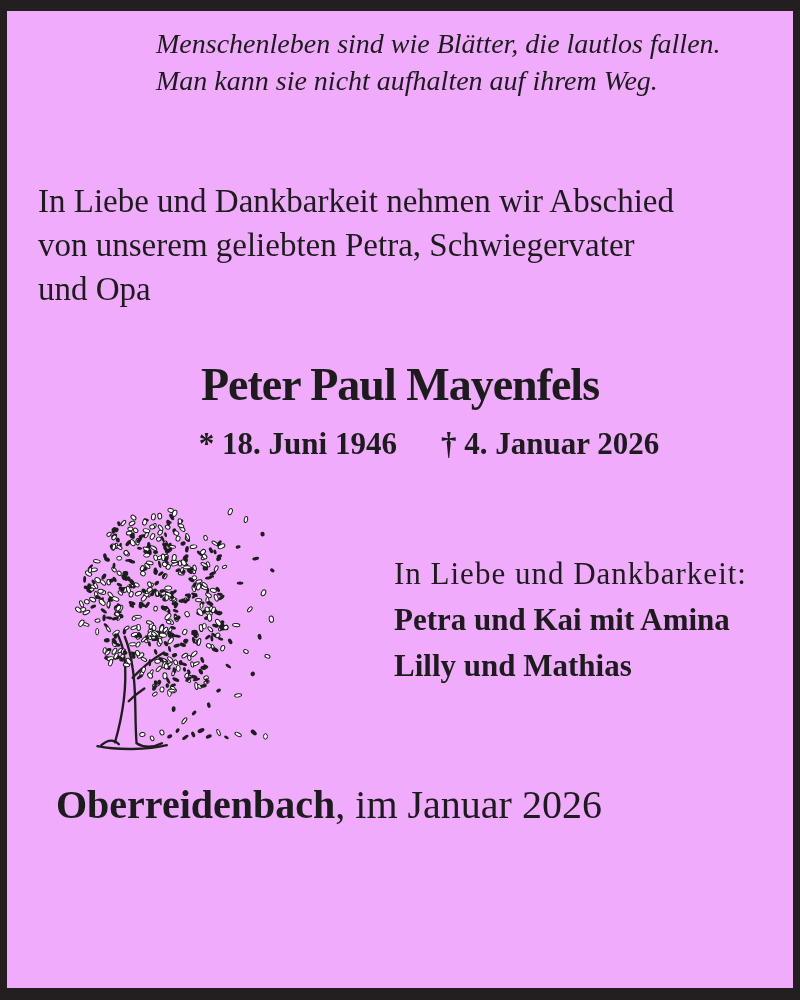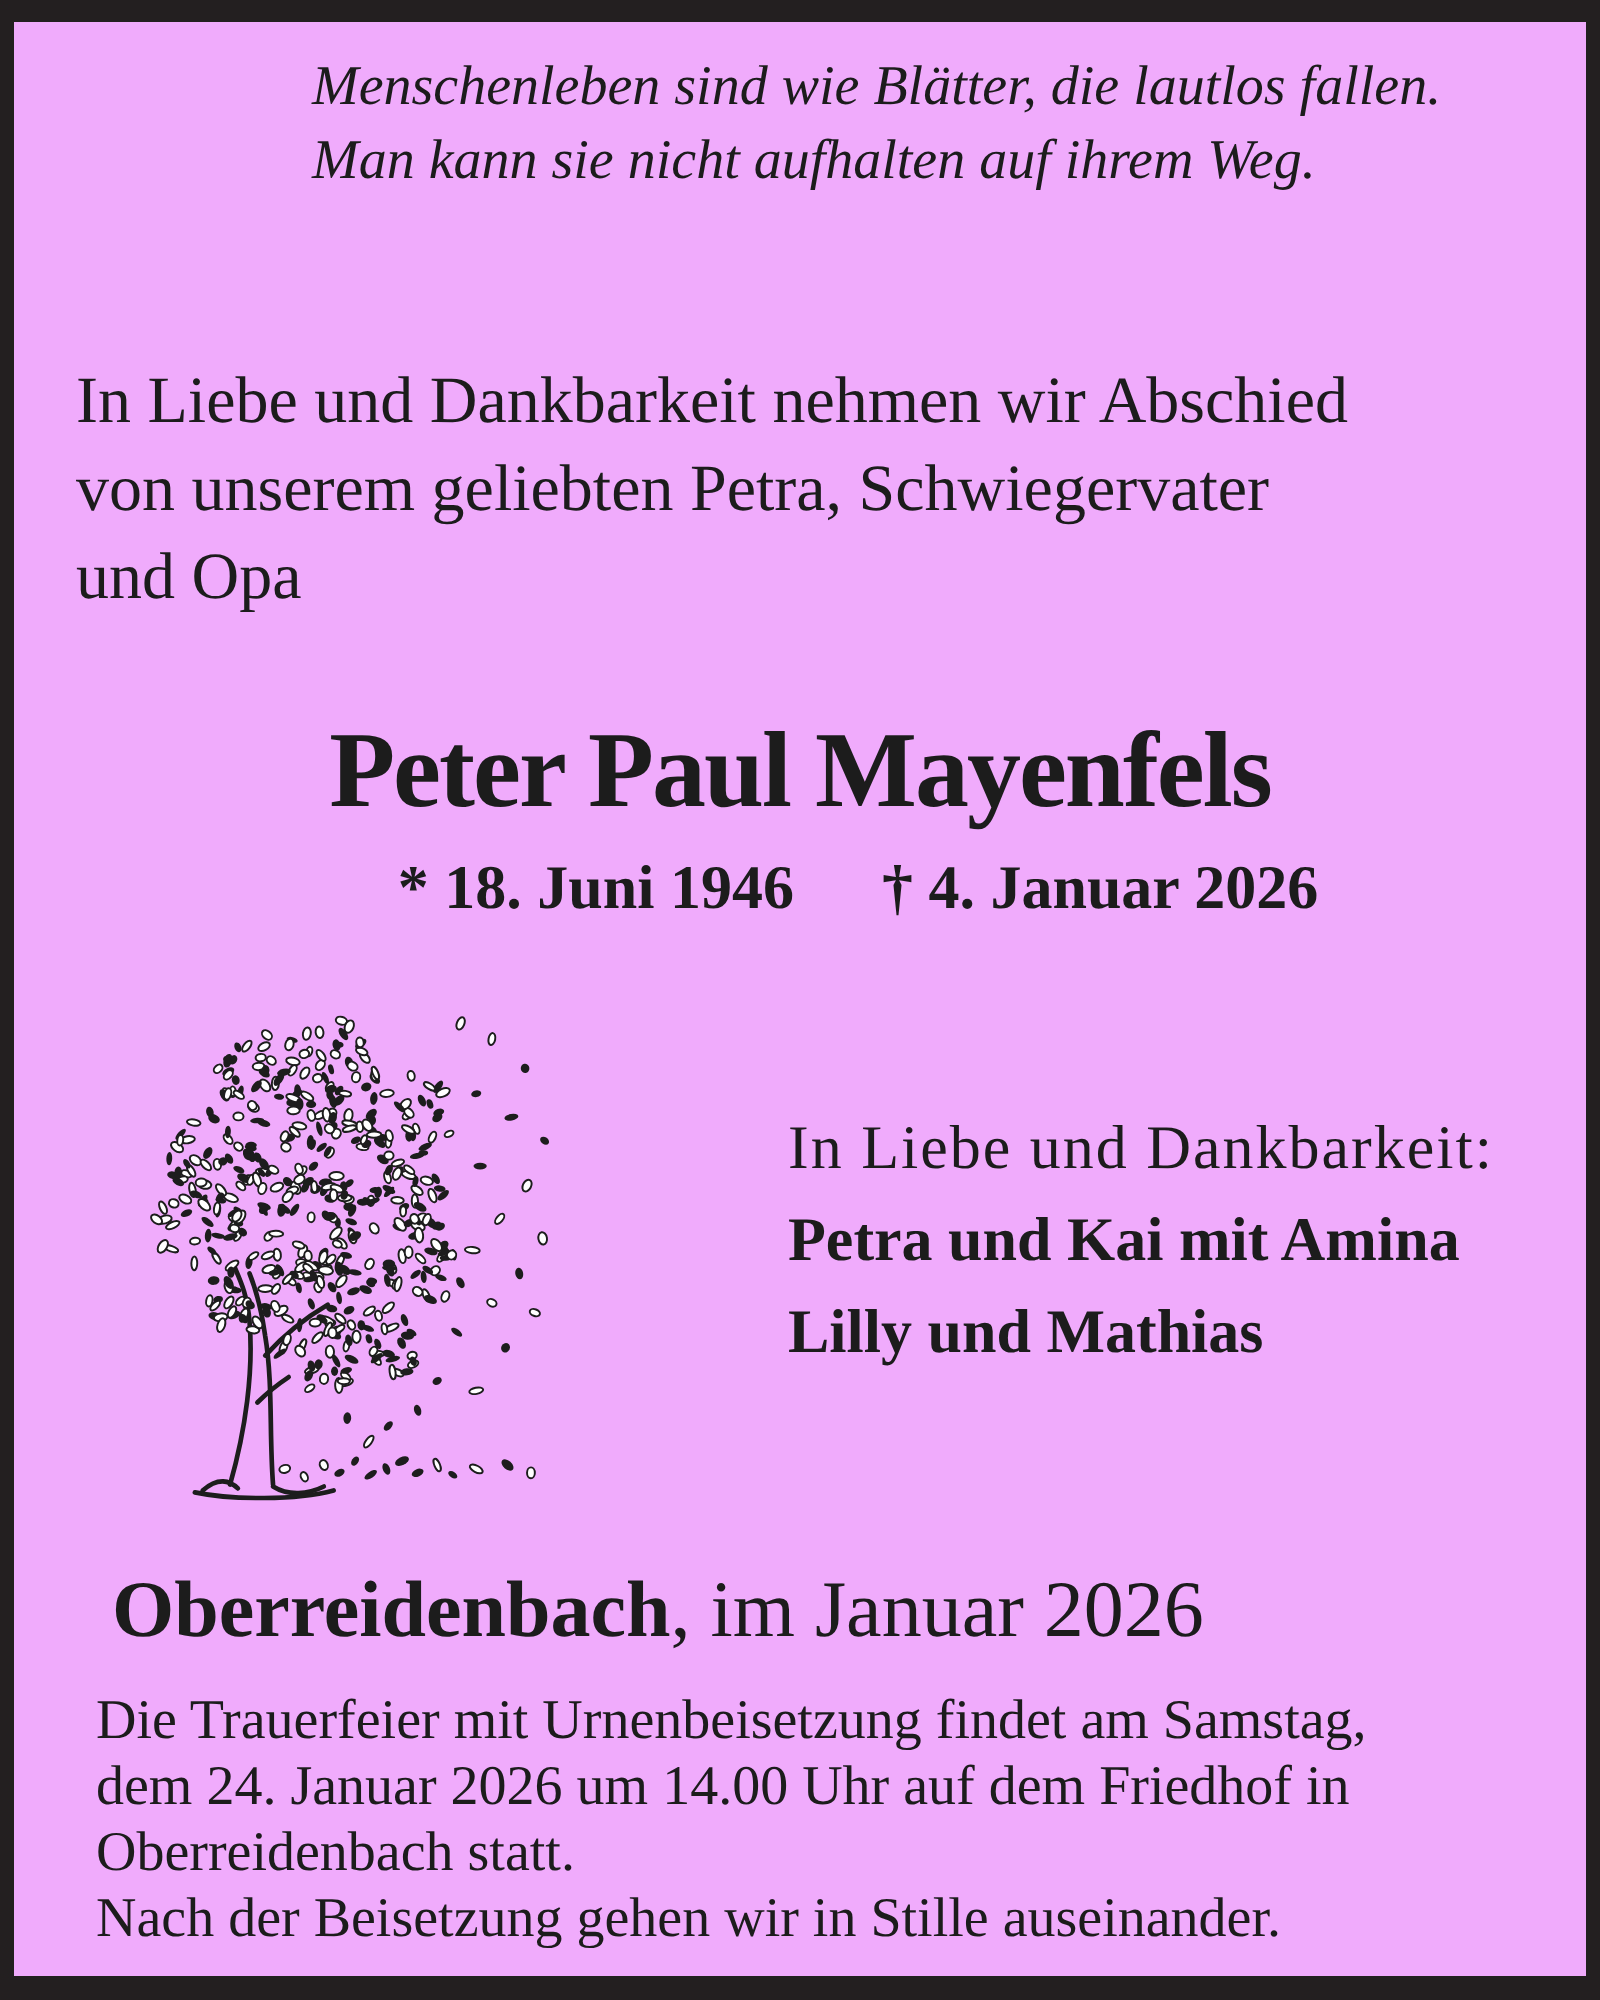--- a/index.html
+++ b/index.html
@@ -21,21 +21,21 @@
     font-style: italic; font-size: 28px; line-height: 37px;
     white-space: nowrap;
   }
   .intro {
     position: absolute; left: 31px; top: 168px;
     font-size: 33px; line-height: 44px; white-space: nowrap;
   }
   .name {
     position: absolute; left: 0; top: 338px; width: 100%;
     margin: 0; text-align: center;
-    font-size: 54px; line-height: 72px; font-weight: bold;
+    font-size: 46px; line-height: 72px; font-weight: bold;
     letter-spacing: -1px; white-space: nowrap;
   }
   .dates {
     position: absolute; left: 0; top: 416px; width: 100%;
     text-align: center; font-weight: bold;
     font-size: 31px; line-height: 34px; white-space: nowrap; padding-left: 29px;
   }
   .dates .birth { margin-right: 22px; }
   .dates .death { margin-left: 22px; }
   .tree {
@@ -613,20 +613,14 @@
   <div class="mourners">
     <div class="m-head">In Liebe und Dankbarkeit:</div>
     <div class="m-line">Petra und Kai mit Amina</div>
     <div class="m-line">Lilly und Mathias</div>
   </div>
 
   <div class="place">
     <span class="b">Oberreidenbach</span><span>, im Januar 2026</span>
   </div>
 
-  <div class="funeral">
-    <div>Die Trauerfeier mit Urnenbeisetzung findet am Samstag,</div>
-    <div>dem 24. Januar 2026 um 14.00 Uhr auf dem Friedhof in</div>
-    <div>Oberreidenbach statt.</div>
-    <div>Nach der Beisetzung gehen wir in Stille auseinander.</div>
-  </div>
 
 </div>
 
 </body></html>

